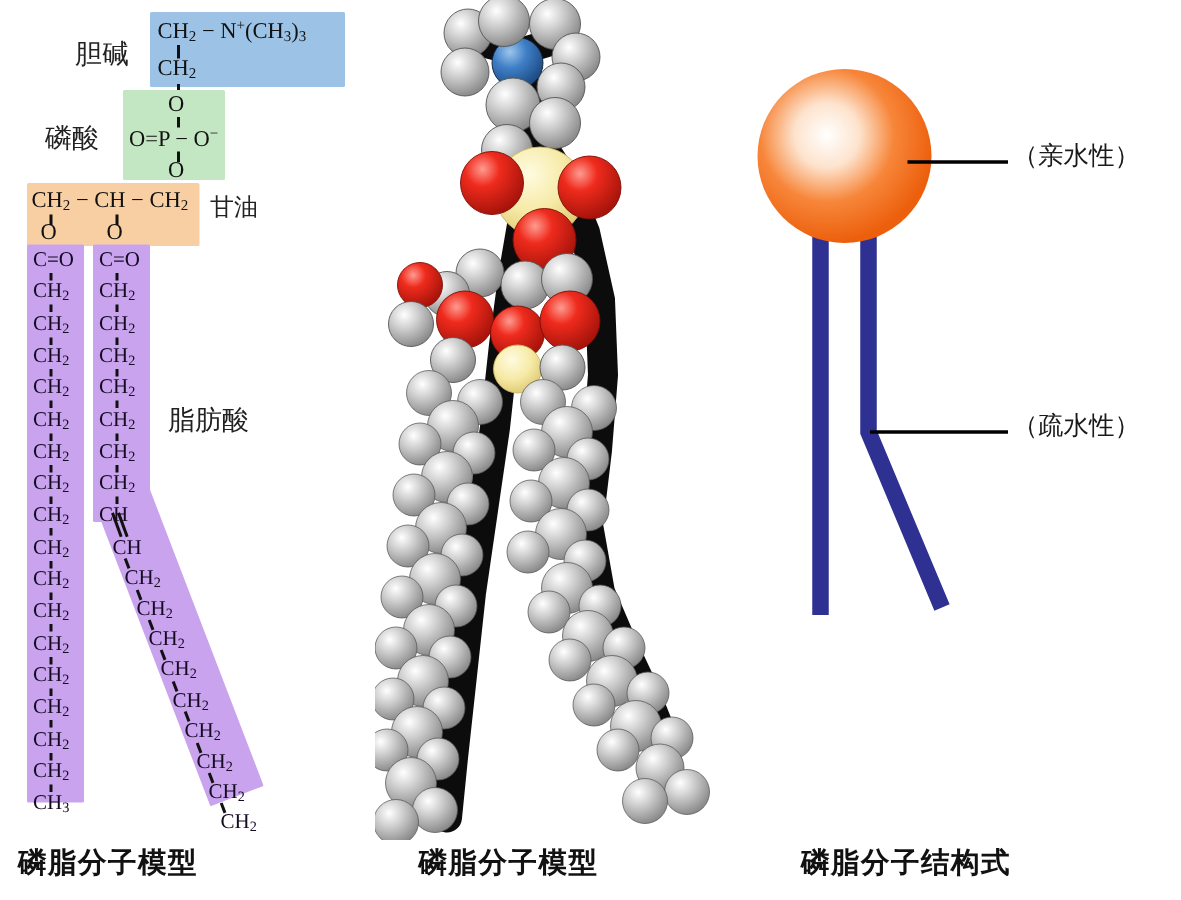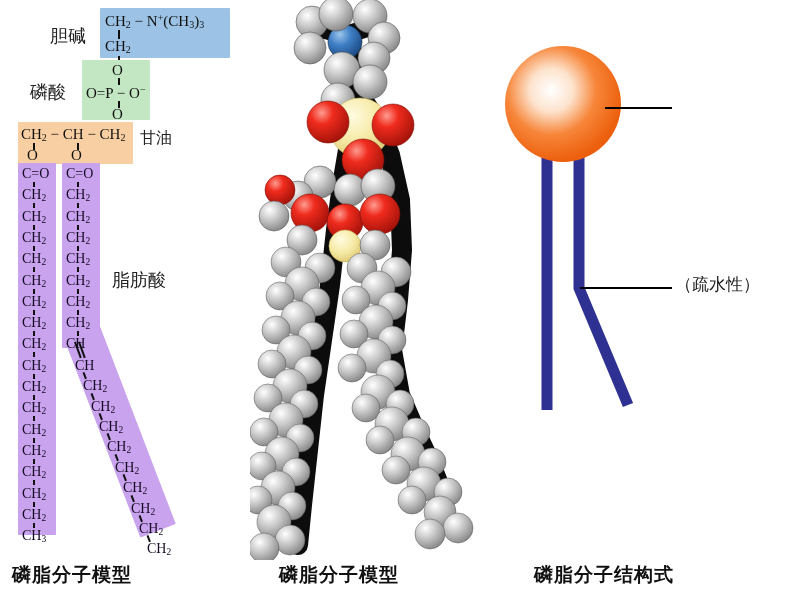--- a/index.html
+++ b/index.html
@@ -361,20 +361,21 @@
     <path d="M47 150 L47 410" stroke="#2E3192" stroke-width="11" fill="none"></path>
     <path d="M79 150 L79 288 L128 405" stroke="#2E3192" stroke-width="11" fill="none" stroke-linejoin="miter"></path>
 
     <circle cx="63" cy="104" r="58" fill="url(#gHead)"></circle>
 
     <line x1="105" y1="108" x2="172" y2="108" stroke="#000000" stroke-width="2.2"></line>
     <line x1="80" y1="288" x2="172" y2="288" stroke="#000000" stroke-width="2.2"></line>
   </svg>
 
   <div class="sch-label" style="left:175px; top:92px;">
+    <div>（亲水性）</div>
   </div>
 
   <div class="sch-label" style="left:175px; top:272px;">
     <div>（疏水性）</div>
   </div>
 
   <span class="caption abs" style="left:34px; top:562px;">磷脂分子结构式</span>
 </div>
 
 </body></html>

